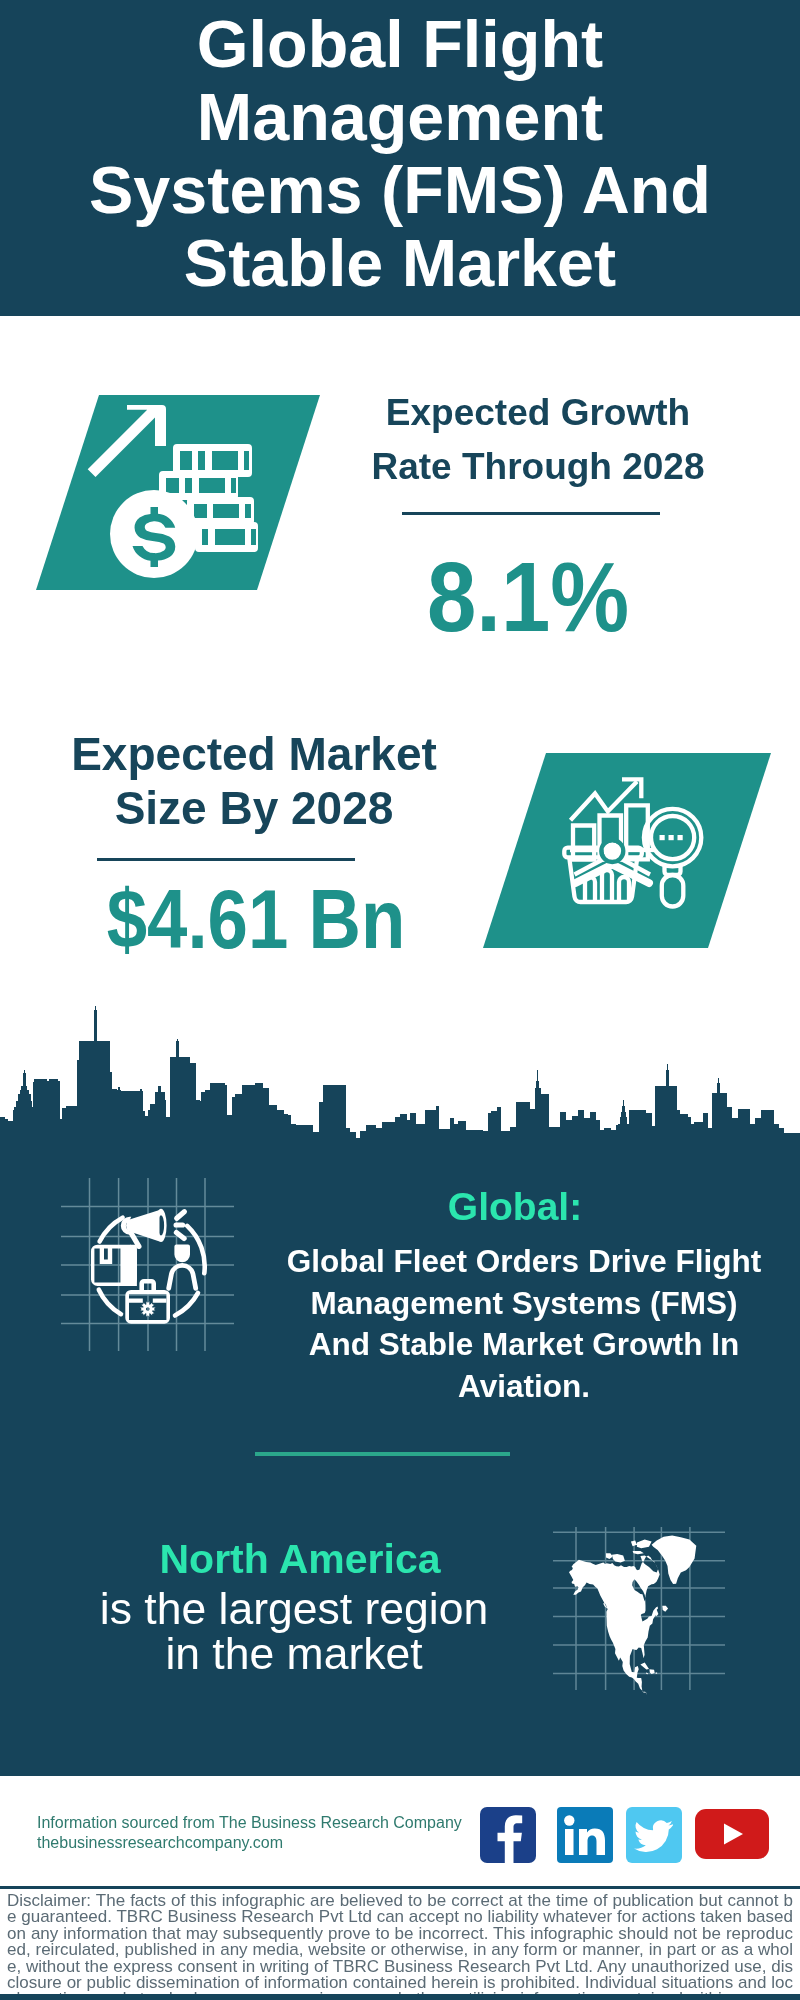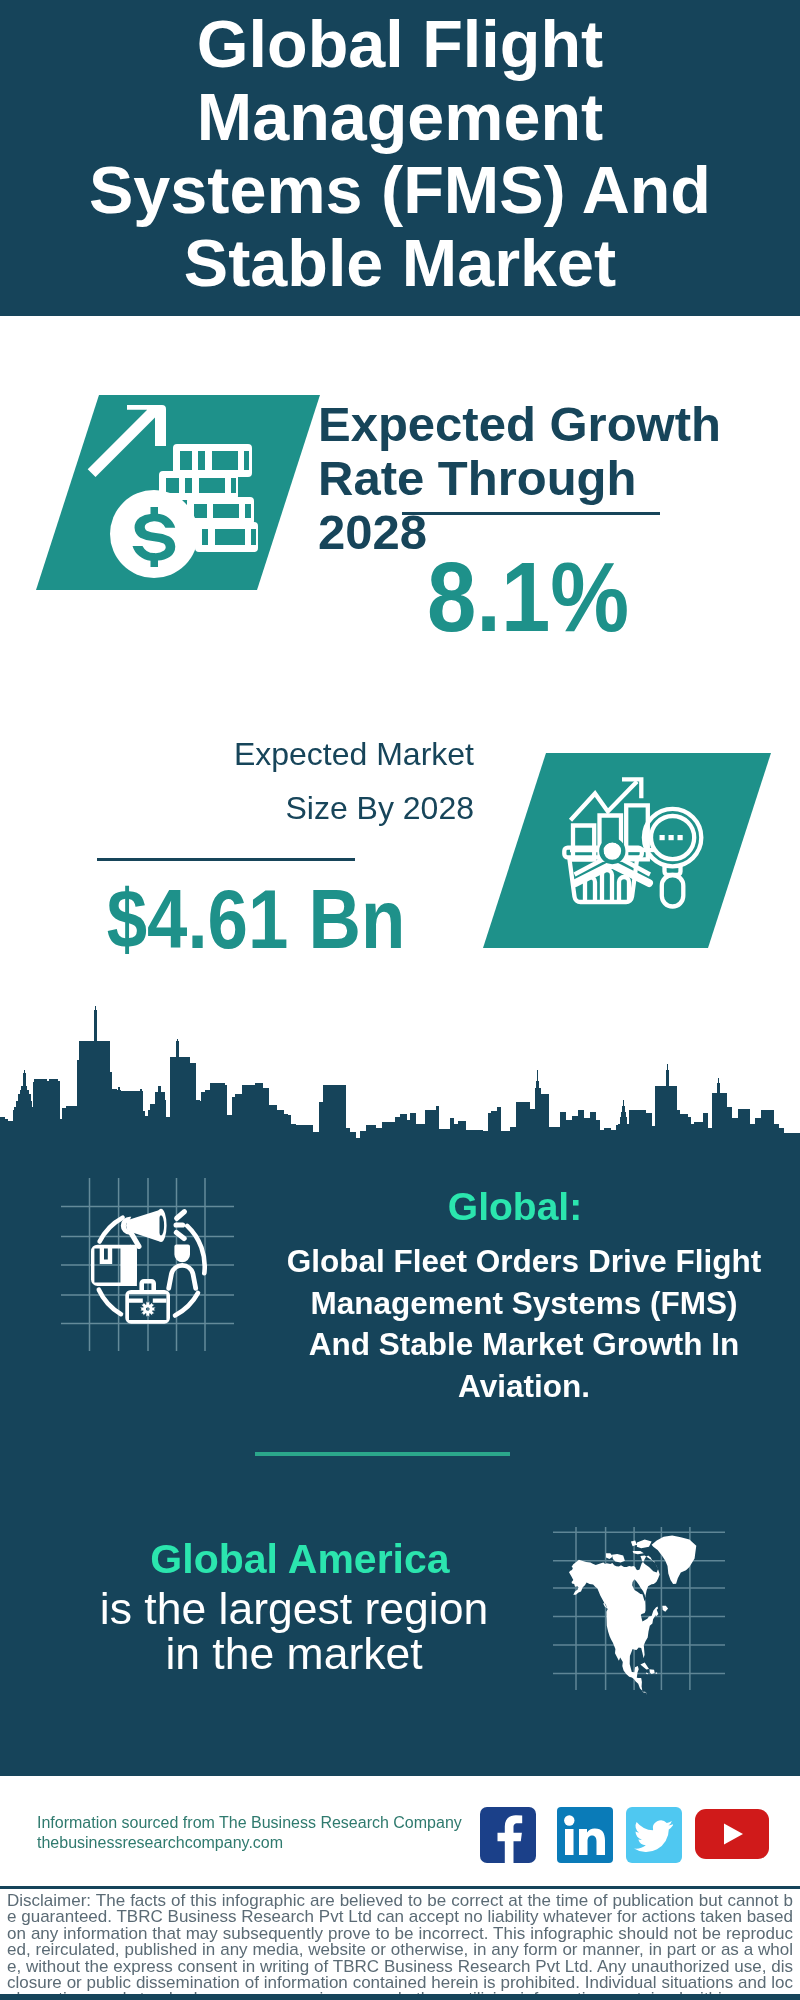--- a/index.html
+++ b/index.html
@@ -9,32 +9,32 @@
   
   .hdr{position:absolute;left:0;top:0;width:800px;height:316px;background:#16445A;}
   .hdr-title{position:absolute;left:0;top:8px;width:800px;text-align:center;color:#fff;
     font-size:66.5px;font-weight:bold;line-height:73px;letter-spacing:0px;}
 
   
   .para{position:absolute;background:#1E918A;}
   .p1{left:36px;top:395px;width:221px;height:195px;transform:skewX(-17.9deg);transform-origin:bottom left;}
   .p1ic{position:absolute;left:85px;top:400px;width:185px;height:180px;}
 
-  .b1-head{position:absolute;left:318px;top:397px;width:440px;color:#17455A;
-    font-size:49px;font-weight:bold;line-height:54px;}
+  .b1-head{position:absolute;left:318px;top:386px;width:440px;text-align:center;color:#17455A;
+    font-size:37px;font-weight:bold;line-height:54px;}
   .b1-rule{position:absolute;left:402px;top:512px;width:258px;height:3px;background:#17455A;}
   .b1-val{position:absolute;left:308px;top:542px;width:440px;text-align:center;color:#1E918A;
     font-size:98.5px;font-weight:bold;line-height:110px;transform:scaleX(0.90);transform-origin:50% 50%;}
 
   
   .p2{left:483px;top:753px;width:225px;height:195px;transform:skewX(-17.9deg);transform-origin:bottom left;}
   .p2ic{position:absolute;left:560px;top:770px;width:165px;height:165px;}
 
-  .b2-head{position:absolute;left:34px;top:727px;width:440px;text-align:right;color:#17455A;
-    font-size:32px;font-weight:normal;line-height:54px;}
+  .b2-head{position:absolute;left:34px;top:727px;width:440px;text-align:center;color:#17455A;
+    font-size:46px;font-weight:bold;line-height:54px;}
   .b2-rule{position:absolute;left:97px;top:858px;width:258px;height:3px;background:#17455A;}
   .b2-val{position:absolute;left:36px;top:864px;width:440px;text-align:center;color:#1E918A;
     font-size:82.5px;font-weight:bold;line-height:110px;transform:scaleX(0.88);transform-origin:50% 50%;}
 
   
   .dark{position:absolute;left:0;top:1143px;width:800px;height:627px;background:#16445A;}
   .sky{position:absolute;left:0;top:1000px;width:800px;height:145px;display:block;}
 
   
   .drv-ic{position:absolute;left:48px;top:1168px;width:200px;height:200px;}
@@ -214,21 +214,21 @@
   </div>
   <div class="drv-rule"></div>
 
   <svg class="map" viewBox="0 0 190 190">
     <g stroke="#7FA3B0" stroke-width="1.5" opacity="0.7">
       <path d="M31 22V185 M60.6 22V185 M89.1 22V185 M116.4 22V185 M144.9 22V185"></path>
       <path d="M8 27.3H180 M8 55.8H180 M8 83.1H180 M8 111.6H180 M8 140.1H180 M8 168.6H180"></path>
     </g>
     <path d="M24.0,67.2L25.3,65.7L27.0,65.1L27.9,62.9L26.6,61.7L28.3,59.3L30.9,57.2L33.9,54.8L37.8,55.9L41.2,57.0L45.5,57.6L47.2,58.5L50.7,60.0L53.7,58.9L56.7,58.0L58.4,57.4L60.1,59.1L61.8,58.2L65.3,58.9L67.4,58.0L69.2,60.2L71.3,61.2L73.9,61.4L76.0,60.2L79.0,62.1L81.6,62.1L84.2,61.0L86.3,61.4L88.5,61.0L90.2,62.1L91.1,64.2L92.8,65.3L94.5,64.6L95.4,62.1L96.7,58.2L98.8,56.1L100.5,52.5L103.1,50.4L105.7,52.5L107.4,55.7L110.0,57.8L111.7,61.0L113.4,65.3L114.7,69.5L113.0,73.8L111.3,77.0L108.7,79.1L106.6,79.3L103.1,81.2L101.6,85.5L100.5,90.8L100.3,96.2L100.5,100.4L100.5,105.7L99.7,107.9L96.7,108.9L95.8,110.0L97.1,115.3L97.5,116.4L100.5,114.7L102.3,113.8L104.0,111.5L106.6,111.1L108.3,105.7L110.9,102.5L112.6,101.5L113.0,103.6L111.7,104.7L113.4,108.9L111.7,111.1L110.4,110.6L108.1,114.3L107.4,118.5L104.8,120.7L103.5,126.4L102.7,132.4L100.5,136.2L98.8,140.3L99.6,149.8L98.6,153.2L97.4,147.7L96.2,143.0L93.7,142.4L91.5,145.1L89.8,144.7L87.6,143.9L84.9,151.1L84.7,159.0L86.8,167.1L89.4,167.3L90.0,162.2L92.8,160.9L93.7,164.3L92.5,167.5L91.8,172.8L93.7,173.1L96.2,173.1L96.9,177.1L96.6,181.4L97.5,186.7L100.1,186.7L101.4,188.8L102.1,190.5L101.0,187.3L98.8,187.8L97.1,185.6L95.0,183.5L93.2,178.8L90.7,176.5L88.9,173.9L86.8,172.4L84.2,171.8L81.2,169.0L78.6,165.4L77.3,161.1L77.8,156.9L75.2,152.6L73.9,155.8L72.2,152.6L70.0,148.3L70.4,144.1L67.9,137.7L66.1,134.5L64.6,131.3L63.1,126.4L61.8,120.7L61.6,114.3L61.4,106.8L62.7,104.0L60.5,100.4L58.4,96.2L55.4,90.8L52.4,83.4L50.2,81.7L48.1,79.5L44.6,79.1L41.6,77.4L39.9,80.2L37.8,82.3L36.0,86.6L33.5,87.6L30.9,89.8L28.3,89.8L30.0,86.6L32.6,84.4L33.5,82.3L32.2,81.2L30.0,81.7L29.2,79.1L27.0,78.5L26.6,77.0L28.3,74.9L26.6,71.7L25.3,69.5ZM87.2,80.2L89.4,84.9L92.4,86.8L95.4,89.1L97.5,89.3L99.2,95.1L100.0,96.6L100.4,93.0L99.7,89.8L98.0,85.9L95.8,83.0L93.7,79.5L91.5,76.6L89.4,74.2L87.6,77.0ZM106.6,39.7L111.7,35.5L118.6,31.8L127.2,30.6L135.8,32.3L144.4,34.4L151.3,40.8L150.4,47.2L149.6,53.6L147.0,57.8L144.4,62.1L141.0,65.3L135.8,67.4L132.8,73.2L131.1,78.7L128.1,79.1L125.5,74.9L123.3,68.5L122.5,61.0L120.3,55.7L116.9,50.4L112.6,45.0L108.3,41.8ZM95.4,51.0L99.7,50.4L105.7,54.6L109.6,56.8L113.0,64.2L111.7,67.4L108.3,66.3L104.0,62.1L99.7,58.9L97.1,55.7ZM67.0,49.7L72.2,48.9L78.2,50.4L79.9,55.7L75.6,57.4L70.4,56.5L67.9,54.0ZM61.0,48.2L65.3,48.2L67.9,51.4L64.4,54.0L61.0,52.5ZM91.9,37.6L99.7,34.4L106.6,36.5L104.0,41.8L96.2,43.3L91.9,41.8ZM85.9,36.5L90.2,35.5L91.9,39.7L87.6,41.2ZM87.6,46.1L95.4,46.1L98.8,48.2L92.8,49.3L88.5,48.2ZM117.3,100.8L120.8,100.8L123.1,103.6L120.3,106.8L117.7,105.1ZM95.4,159.6L99.7,157.5L104.0,163.9L101.4,164.5L97.1,160.9ZM104.4,164.3L109.1,164.7L109.7,167.9L106.6,169.0L104.8,167.5ZM110.6,167.5L112.1,167.5L112.1,168.8L110.6,168.8ZM101.1,167.5L102.9,168.2L102.9,169.2L101.1,168.8ZM58.0,98.3L60.5,98.7L62.4,103.8L59.7,101.5Z" fill="#ffffff" fill-rule="evenodd"></path>
   </svg>
-  <div class="reg-h">Global America</div>
+  <div class="reg-h">North America</div>
   <div class="reg-t">
     <div>is the largest region</div>
     <div>in the market</div>
   </div>
 
   <div class="ftr"></div>
   <div class="ftr-line"></div>
   <div class="ftr-txt">
     <div>Information sourced from The Business Research Company</div>
     <div>thebusinessresearchcompany.com</div>

